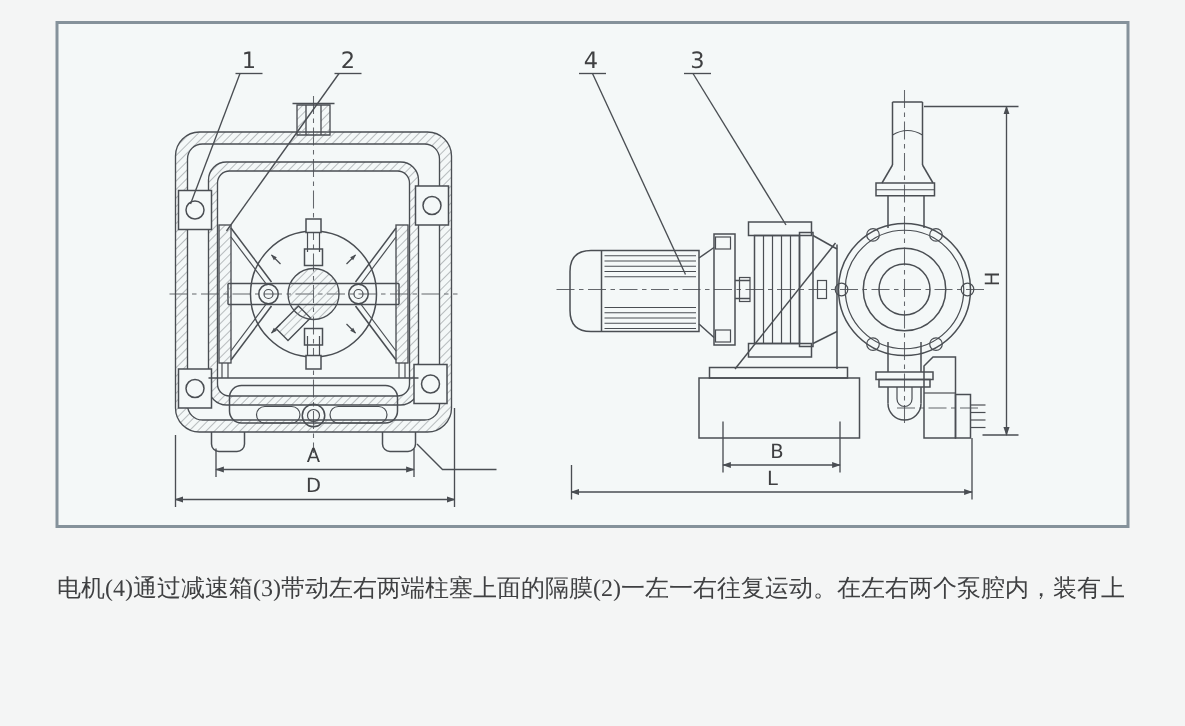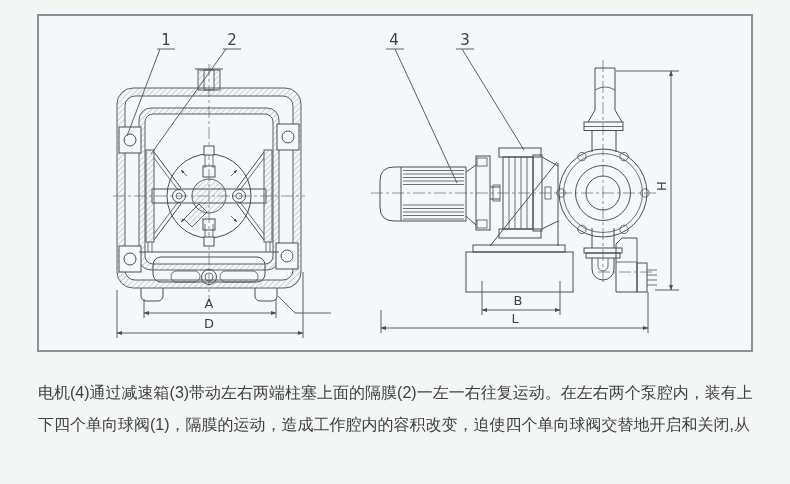--- a/index.html
+++ b/index.html
@@ -8,21 +8,21 @@
   .ln{stroke:var(--line);stroke-width:1;fill:none;stroke-linecap:butt;stroke-linejoin:miter;}
   .lnt{stroke:var(--line);stroke-width:0.8;fill:none;}
   .cl{stroke:var(--line);stroke-width:0.7;fill:none;stroke-dasharray:12 3 3 3;opacity:.85;}
   .hat{fill:url(#hatch);stroke:var(--line);stroke-width:0.9;fill-rule:evenodd;}
   .dim{stroke:var(--line);stroke-width:0.9;fill:none;}
   .hatln{stroke:#878c91;stroke-width:0.75;}
   .tab{fill:var(--panel_bg);stroke:var(--line);stroke-width:1;}
   #arrp,#arrp2{fill:var(--line);}
   .lbl{font:13px "DejaVu Sans",sans-serif;fill:var(--text);}
   .num{font:15px "DejaVu Sans",sans-serif;fill:var(--text);}
-  #desc{position:absolute;left:38px;top:377px;width:724px;font-family:Liberation Sans, sans-serif;font-size:16px;line-height:32px;color:var(--text);}
+  #desc{position:absolute;left:38px;top:377px;width:724px;font-family:Liberation Serif, serif;font-size:16px;line-height:32px;color:var(--text);}
 </style>
 </head>
 <body>
 
 <div id="panel"></div>
 
 <svg id="diagram" width="790" height="484" viewBox="0 0 790 484">
   <defs>
     <pattern id="hatch" width="4" height="4" patternUnits="userSpaceOnUse" patternTransform="rotate(45)">
       <line class="hatln" x1="0" y1="0" x2="0" y2="4"></line>
@@ -276,14 +276,13 @@
     <g>
       <text class="num" x="465" y="45" text-anchor="middle">3</text>
       <line class="dim" x1="456" y1="49" x2="474" y2="49"></line>
       <line class="dim" x1="462" y1="49" x2="524" y2="150"></line>
     </g>
   </g>
 </svg>
 
 <div id="desc">
   <div>电机(4)通过减速箱(3)带动左右两端柱塞上面的隔膜(2)一左一右往复运动。在左右两个泵腔内，装有上</div>
-  <div>下四个单向球阀(1)，隔膜的运动，造成工作腔内的容积改变，迫使四个单向球阀交替地开启和关闭,从</div>
 </div>
 
 </body></html>

